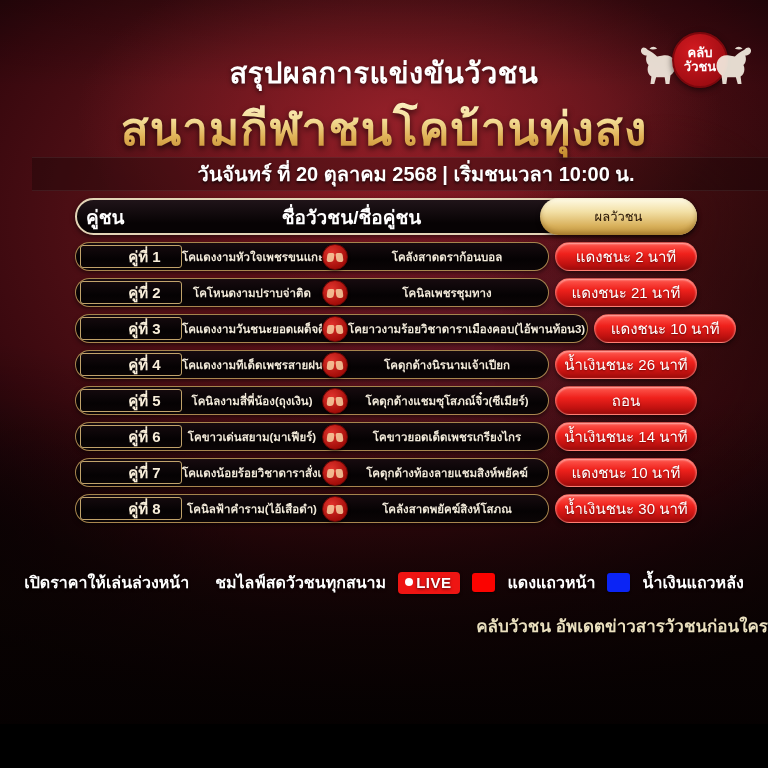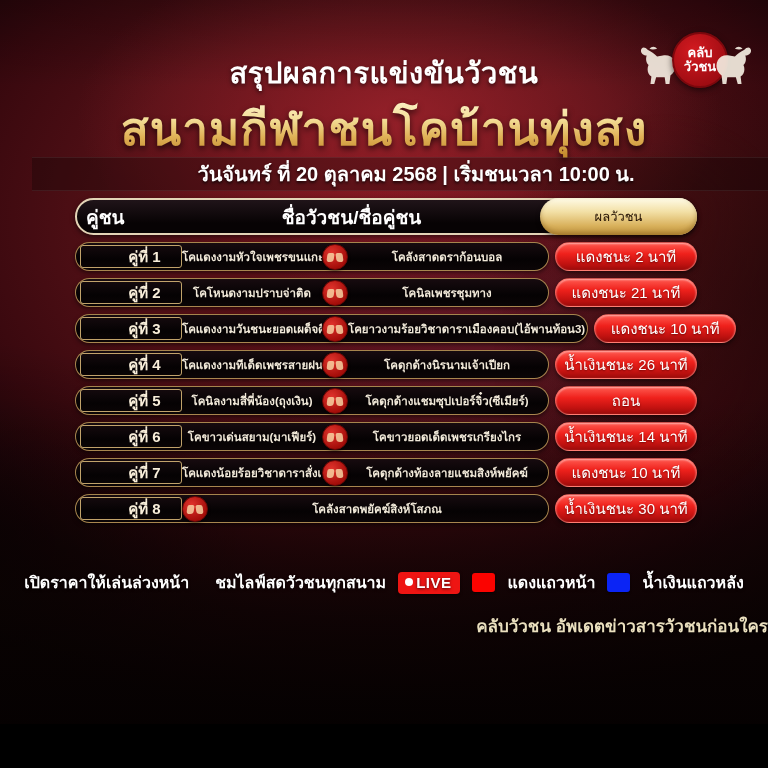--- a/index.html
+++ b/index.html
@@ -219,21 +219,21 @@
         <div class="bull-name blue">โคดุกด้างนิรนามเจ้าเปียก</div>
       </div>
       <div class="result-pill">น้ำเงินชนะ 26 นาที</div>
     </div>
 
     <div class="row">
       <div class="row-bar">
         <div class="pair-label">คู่ที่ 5</div>
         <div class="bull-name red">โคนิลงามสี่พี่น้อง(ถุงเงิน)</div>
         <div class="vs-badge"></div>
-        <div class="bull-name blue">โคดุกด้างแชมซุปเปอร์จิ๋ว(ซีเมียร์)</div>
+        <div class="bull-name blue">โคดุกด้างแชมซุโสภณ์จิ๋ว(ซีเมียร์)</div>
       </div>
       <div class="result-pill">ถอน</div>
     </div>
 
     <div class="row">
       <div class="row-bar">
         <div class="pair-label">คู่ที่ 6</div>
         <div class="bull-name red">โคขาวเด่นสยาม(มาเฟียร์)</div>
         <div class="vs-badge"></div>
         <div class="bull-name blue">โคขาวยอดเด็ดเพชรเกรียงไกร</div>
@@ -247,20 +247,21 @@
         <div class="bull-name red">โคแดงน้อยร้อยวิชาดาราสั่งเมือง(ลูกเพชร)</div>
         <div class="vs-badge"></div>
         <div class="bull-name blue">โคดุกด้างท้องลายแชมสิงห์พยัคฆ์</div>
       </div>
       <div class="result-pill">แดงชนะ 10 นาที</div>
     </div>
 
     <div class="row">
       <div class="row-bar">
         <div class="pair-label">คู่ที่ 8</div>
+        <div class="bull-name red">โคนิลฟ้าคำราม(ไอ้เสือดำ)</div>
         <div class="vs-badge"></div>
         <div class="bull-name blue">โคลังสาดพยัคฆ์สิงห์โสภณ</div>
       </div>
       <div class="result-pill">น้ำเงินชนะ 30 นาที</div>
     </div>
   </div>
 
   <div class="footer-legend">
     <span class="legend-promo">เปิดราคาให้เล่นล่วงหน้า</span>
     <span>ชมไลฟ์สดวัวชนทุกสนาม</span>

